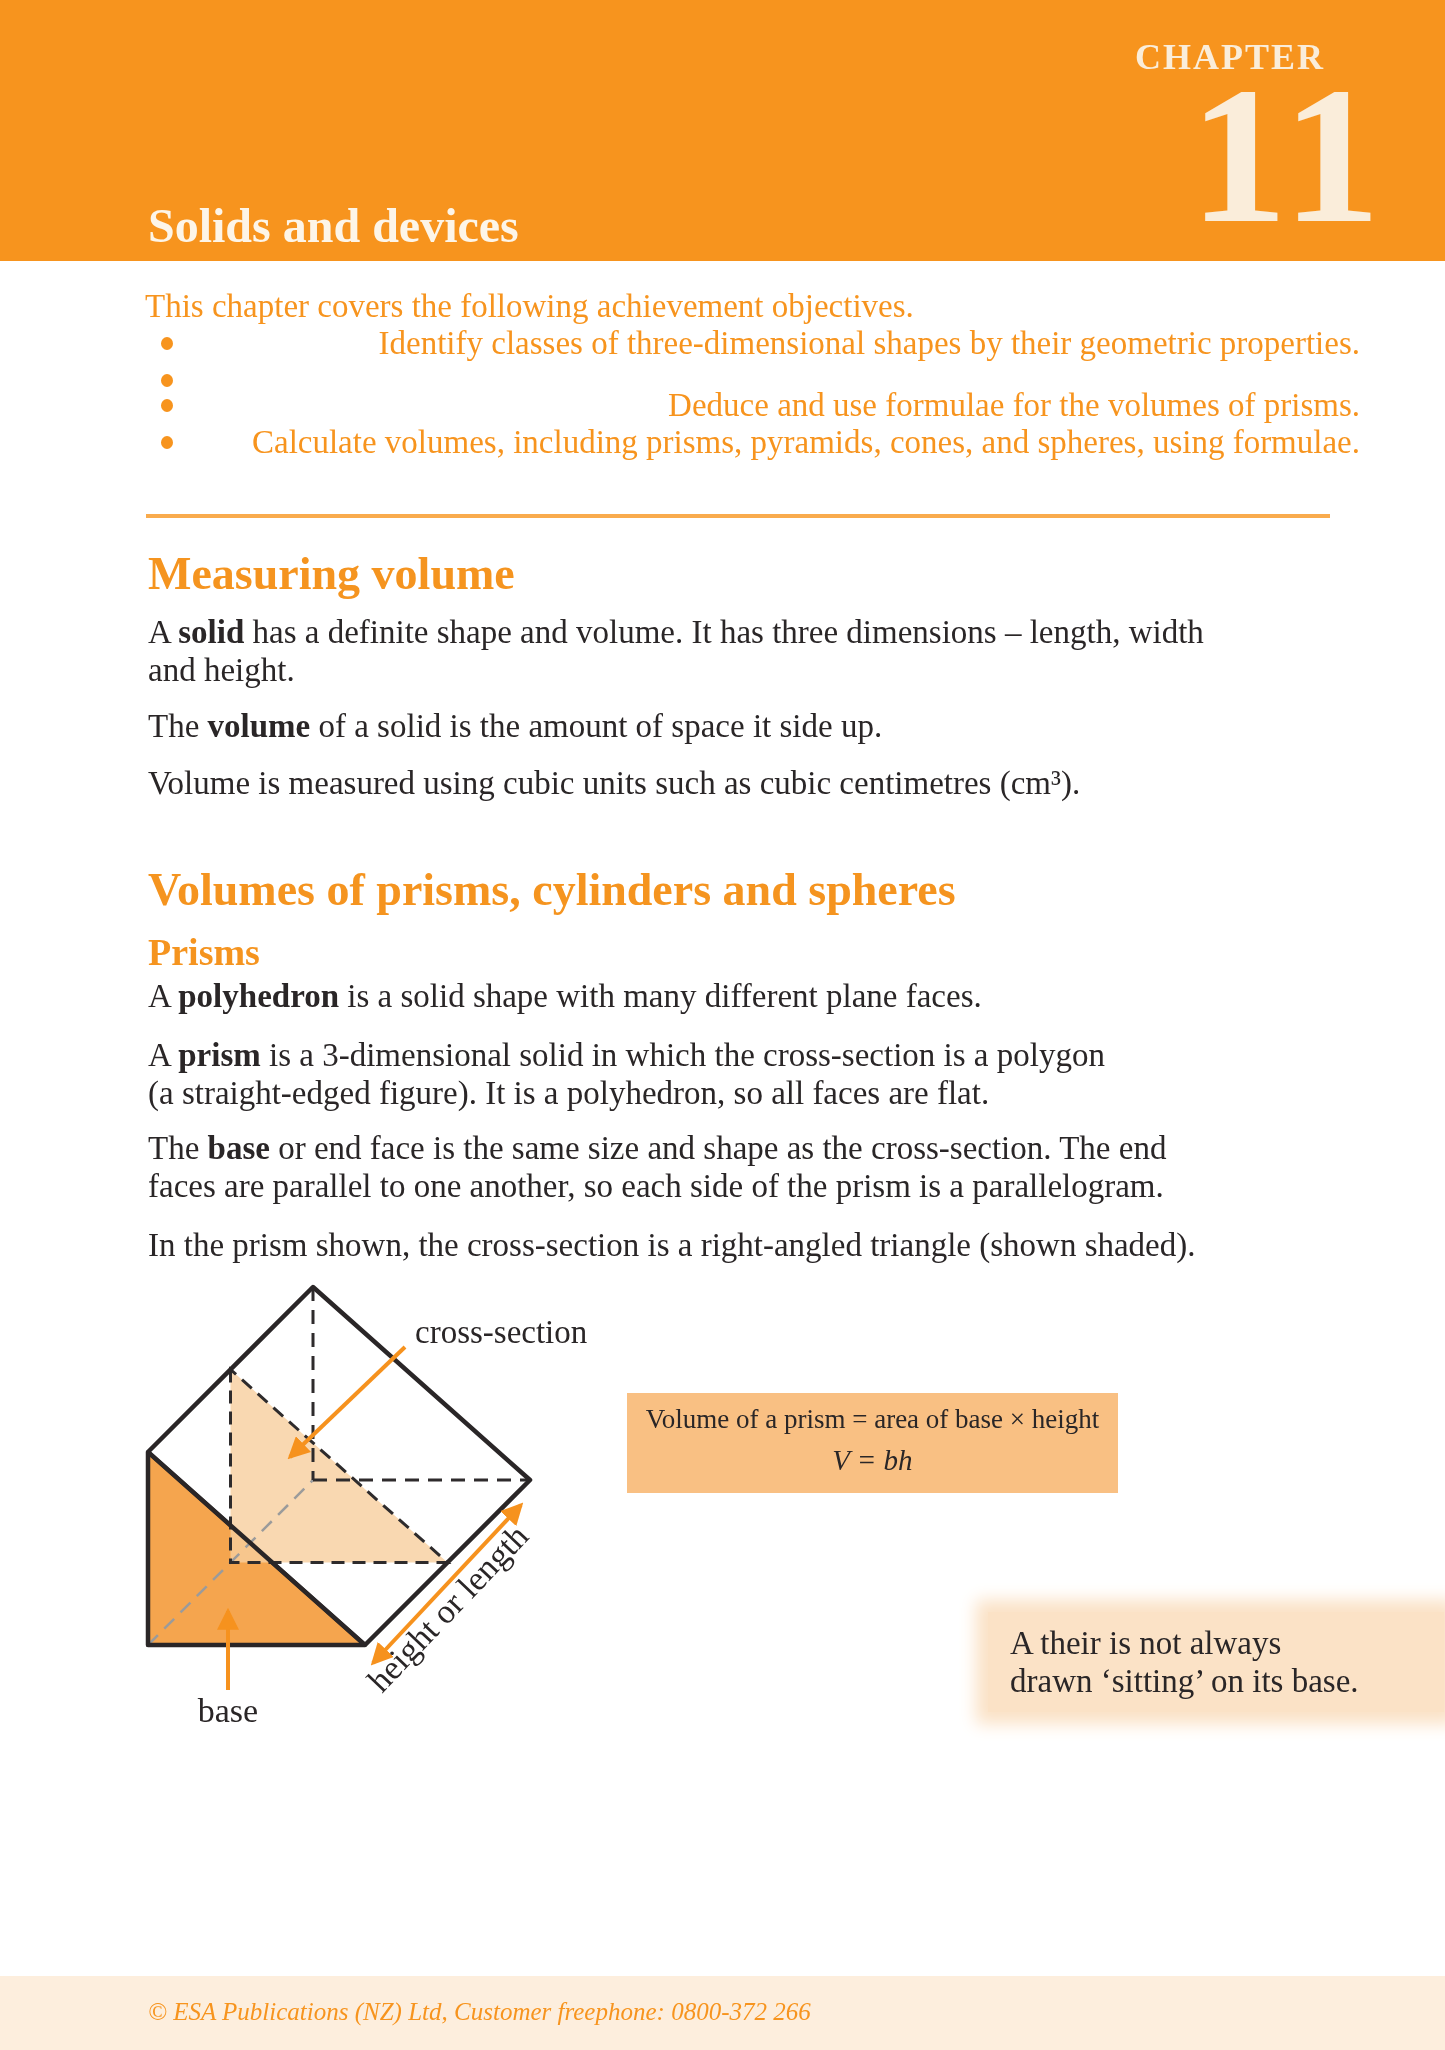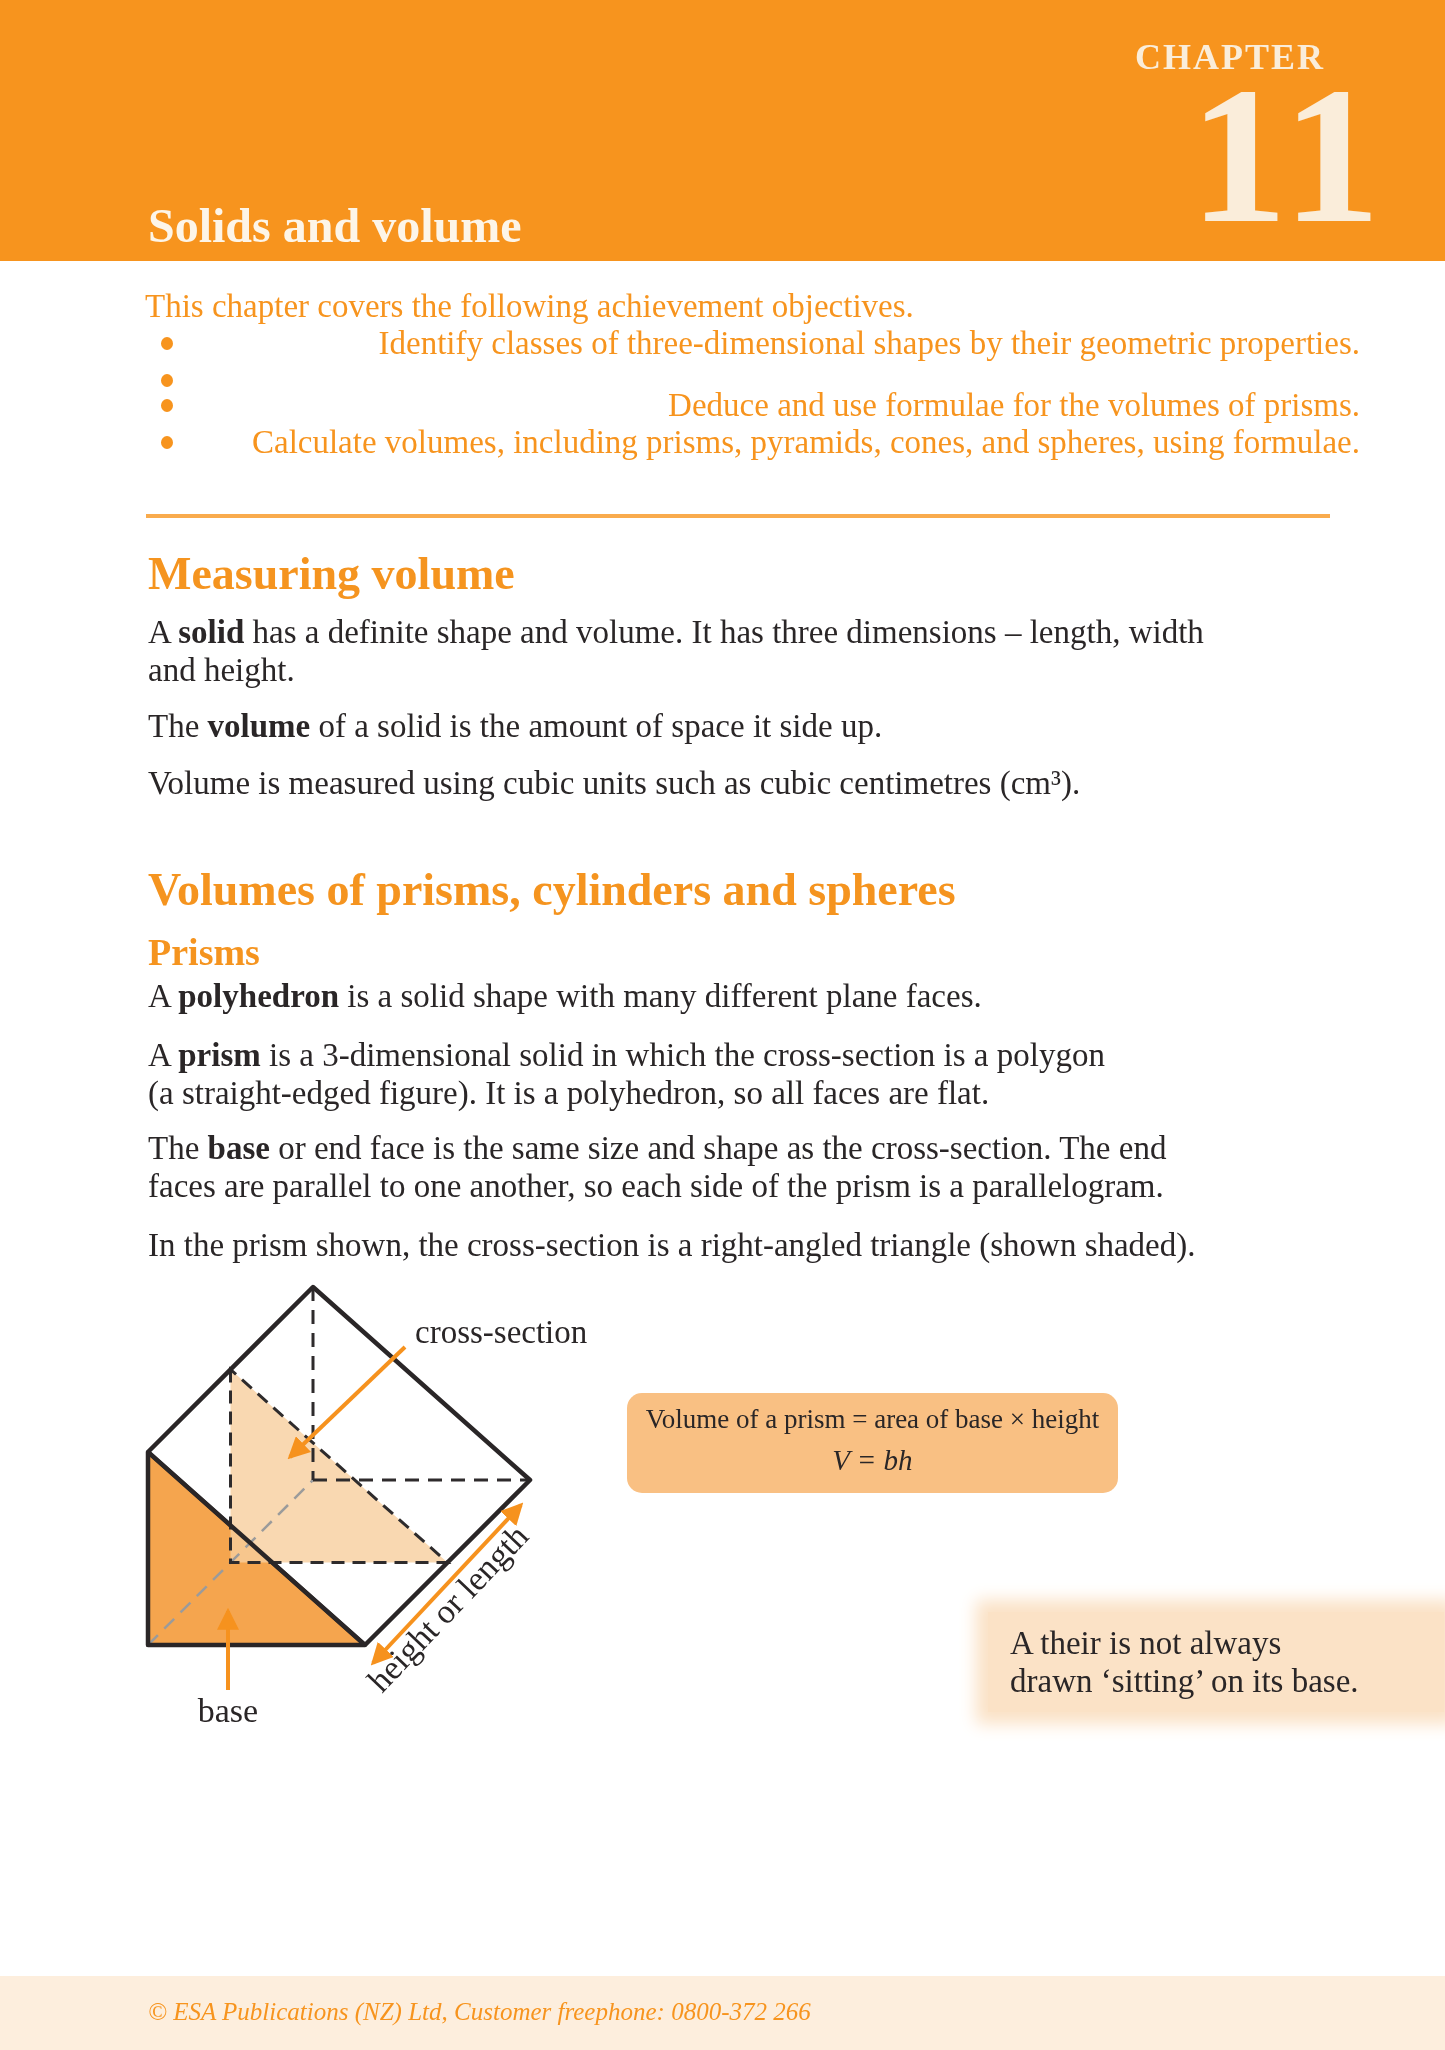--- a/index.html
+++ b/index.html
@@ -22,41 +22,41 @@
   .obj-dot{display:block;width:12px;height:13px;border-radius:50%;background:#F7941E;margin-top:12px;}
   .obj-text{white-space:pre-line;}
   .rule{left:146px;top:514px;width:1184px;height:4px;background:#F9AB4D;}
   
   .h1{font-weight:bold;font-size:46px;color:#F5941F;line-height:48px;}
   .h2{font-weight:bold;font-size:38px;color:#F5941F;line-height:40px;}
   .para{font-size:33px;line-height:38px;white-space:pre-line;color:#2A2627;}
   .para b{font-weight:bold;}
   
   .formula-box{left:627px;top:1393px;width:491px;height:100px;background:#F9C083;
-    text-align:center;border-radius:15px;}
+    text-align:center;}
   .formula-line1{margin-top:11px;font-size:27px;white-space:nowrap;}
   .formula-line2{margin-top:9px;font-size:29px;font-style:italic;}
   
   .note-box{left:988px;top:1612px;width:456px;background:#FBE2C6;
     box-shadow:0 0 16px 12px #FBE2C6;padding:12px 0 12px 22px;box-sizing:border-box;}
   .note-text{font-size:33px;line-height:38px;white-space:pre-line;}
   
   .footer-band{left:0;top:1976px;width:1445px;height:74px;background:#FDEEDD;}
   .footer-text{left:148px;top:1998px;font-size:25px;font-style:italic;color:#F7941E;}
   
   .diagram{left:95px;top:1275px;}
   .diagram text{font-family:"Liberation Serif", serif;fill:#2A2627;}
 </style>
 </head>
 <body>
 
 <div class="abs band"></div>
 <div class="abs chapter-label">CHAPTER</div>
 <div class="abs chapter-num">11</div>
-<div class="abs page-title">Solids and volume</div>
+<div class="abs page-title">Solids and devices</div>
 
 <div class="abs objectives">
   <div class="obj-intro">This chapter covers the following achievement objectives.</div>
   <div class="obj-item">
     <span class="obj-dot-col">
         <span class="obj-dot"></span>
       </span>
     <span class="obj-text">Identify classes of three-dimensional shapes by their geometric properties.</span>
   </div>
   <div class="obj-item">

